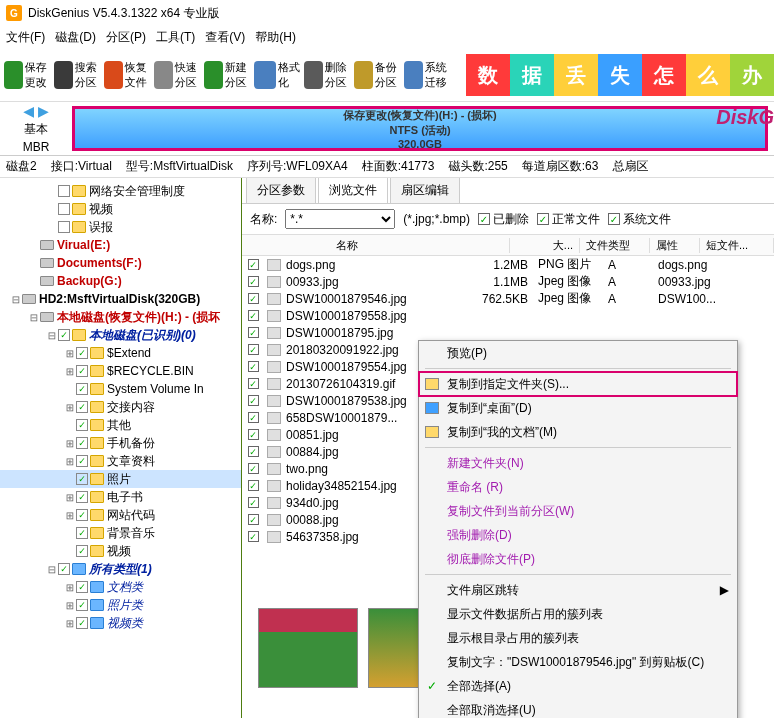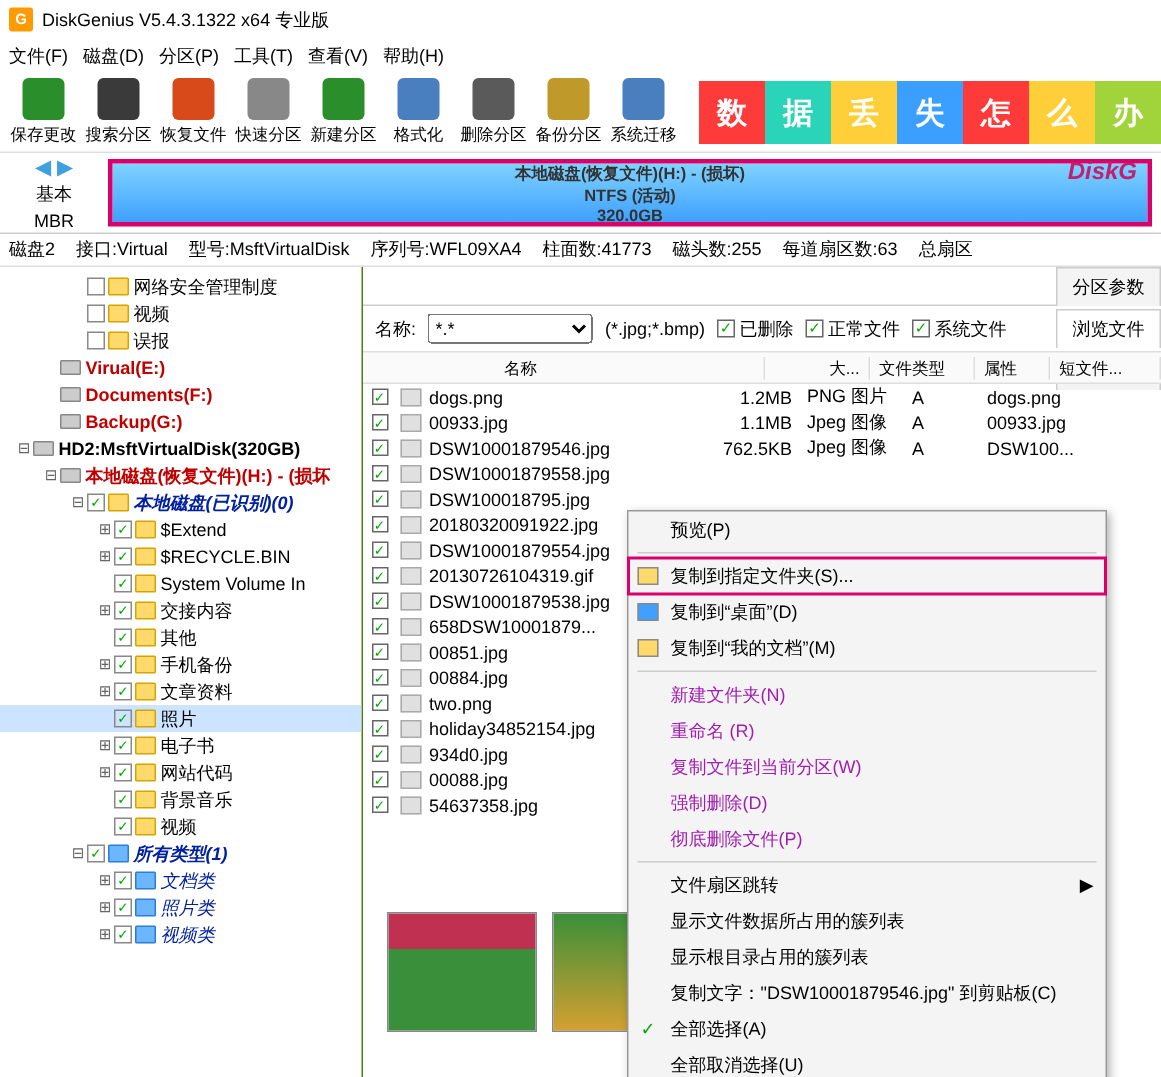--- a/index.html
+++ b/index.html
@@ -2,21 +2,21 @@
 <html><head>
 <meta charset="utf-8">
 <style>
 * { margin: 0; padding: 0; box-sizing: border-box; font-family: "Microsoft YaHei", Tahoma, sans-serif; font-size: 12px; }
 body { background: #fff; width: 774px; height: 718px; overflow: hidden; position: relative; }
 .titlebar { height: 26px; display: flex; align-items: center; padding: 0 6px; background: #fff; }
 .titlebar .logo { width: 16px; height: 16px; background: #ff9a00; border-radius: 2px; margin-right: 6px; display: flex; align-items: center; justify-content: center; color: #fff; font-weight: bold; font-size: 10px; }
 .menubar { height: 22px; display: flex; align-items: center; padding: 0 6px; gap: 10px; }
 .menubar span { cursor: default; }
 .toolbar { height: 54px; display: flex; align-items: center; padding: 0 4px; border-bottom: 1px solid #ddd; position: relative; }
-.tool-item { width: 50px; display: flex; flex-direction: column; align-items: center; gap: 2px; cursor: pointer; }
+.tool-item { width: 50px; display: flex; align-items: center; gap: 2px; cursor: pointer; }
 .tool-item .ticon { width: 28px; height: 28px; border-radius: 4px; }
 .tool-item .tlabel { font-size: 11px; }
 .banner-colors { position: absolute; right: 0; top: 0; height: 54px; display: flex; }
 .banner-colors div { width: 44px; height: 42px; margin-top: 6px; display: flex; align-items: center; justify-content: center; font-size: 20px; color: #fff; font-weight: bold; }
 .disk-hdr { height: 54px; display: flex; align-items: stretch; border-bottom: 1px solid #ccc; }
 .disk-hdr-left { width: 72px; display: flex; flex-direction: column; align-items: center; justify-content: center; gap: 2px; }
 .arrows { display: flex; gap: 2px; font-size: 14px; color: #3fa0e0; }
 .disk-bar { flex: 1; margin: 4px 6px 4px 0; border: 3px solid #d9006c; background: linear-gradient(#7fd3ff,#3fa0ff); display: flex; flex-direction: column; align-items: center; justify-content: center; color: #333; font-weight: bold; }
 .disk-bar div { font-size: 11px; }
 .status-line { height: 22px; padding: 0 6px; display: flex; align-items: center; gap: 14px; border-bottom: 1px solid #ddd; font-size: 11px; white-space: nowrap; overflow: hidden; }
@@ -26,21 +26,21 @@
 .tree-row .exp { width: 12px; text-align: center; color: #666; font-size: 10px; }
 .tree-row .chk { width: 12px; height: 12px; border: 1px solid #888; margin-right: 2px; font-size: 9px; display: flex; align-items: center; justify-content: center; color: #0a0; }
 .tree-row .fold { width: 14px; height: 12px; background: #ffd96b; border: 1px solid #d4a500; border-radius: 1px; margin-right: 3px; flex-shrink: 0; }
 .tree-row .fold.blue { background: #6bb6ff; border-color: #2a7fd4; }
 .tree-row .disk { width: 14px; height: 10px; background: #ccc; border: 1px solid #888; border-radius: 1px; margin-right: 3px; flex-shrink: 0; }
 .tree-row.sel { background: #cce4ff; }
 .bold { font-weight: bold; }
 .red { color: #c00000; }
 .blue-txt { color: #0020a0; font-style: italic; }
 .right { flex: 1; display: flex; flex-direction: column; overflow: hidden; }
-.tabs { height: 26px; display: flex; align-items: flex-end; border-bottom: 1px solid #ccc; padding-left: 4px; gap: 2px; flex-direction: column; }
+.tabs { height: 26px; display: flex; align-items: flex-end; border-bottom: 1px solid #ccc; padding-left: 4px; gap: 2px; }
 .tab { padding: 4px 10px; border: 1px solid #ccc; border-bottom: none; background: #f4f4f4; cursor: default; }
 .tab.active { background: #fff; }
 .filter-row { height: 30px; display: flex; align-items: center; padding: 0 8px; gap: 8px; }
 .filter-row select { width: 110px; height: 20px; font-size: 12px; }
 .chkbox { display: inline-flex; align-items: center; gap: 3px; }
 .chkbox .box { width: 12px; height: 12px; border: 1px solid #666; display: flex; align-items: center; justify-content: center; color: #0a0; font-size: 10px; }
 .file-hdr { height: 22px; display: flex; align-items: center; border-top: 1px solid #ddd; border-bottom: 1px solid #ddd; background: #fafafa; }
 .file-hdr > div { padding: 0 6px; border-right: 1px solid #ddd; font-size: 11px; }
 .col-chk { width: 22px; }
 .col-ico { width: 20px; }
@@ -64,21 +64,21 @@
 .ctx-item { height: 24px; display: flex; align-items: center; padding: 0 8px 0 28px; position: relative; cursor: default; }
 .ctx-item .mi-icon { position: absolute; left: 4px; width: 18px; height: 18px; display: flex; align-items: center; justify-content: center; }
 .ctx-item.disabled { color: #a21caf; }
 .ctx-item .arrow { position: absolute; right: 8px; }
 .ctx-sep { height: 1px; background: #ccc; margin: 3px 6px; }
 .ctx-item.highlight { outline: 2px solid #d9006c; outline-offset: -1px; }
 .thumbs { position: absolute; left: 258px; top: 608px; display: flex; gap: 10px; }
 .thumb { width: 100px; height: 80px; border: 1px solid #888; background: #5a8f3a; }
 .pg-status { position: absolute; left: 418px; bottom: 2px; display: flex; gap: 4px; }
 .pg-status .dot { width: 12px; height: 12px; border: 1px solid #888; background: #eee; }
-.dg-logo { position: absolute; right: 16px; top: 58px; font-size: 16px; font-style: italic; font-weight: bold; color: #c02070; }
+.dg-logo { position: absolute; right: 0; top: 58px; font-size: 20px; font-style: italic; font-weight: bold; color: #c02070; }
 </style>
 </head>
 <body>
 
 <div class="titlebar">
   <div class="logo">G</div>
   <span>DiskGenius V5.4.3.1322 x64 专业版</span>
 </div>
 
 <div class="menubar" id="menubar">
@@ -139,21 +139,21 @@
   <div class="dg-logo">DiskG</div>
 </div>
 
 <div class="disk-hdr">
   <div class="disk-hdr-left">
     <div class="arrows">◀ ▶</div>
     <div>基本</div>
     <div>MBR</div>
   </div>
   <div class="disk-bar">
-    <div>本地磁盘(恢复文件)(H:) - (损坏)</div>
+    <div>保存更改(恢复文件)(H:) - (损坏)</div>
     <div>NTFS (活动)</div>
     <div>320.0GB</div>
   </div>
 </div>
 
 <div class="status-line" id="statusline">
     <span>磁盘2</span>
     <span>接口:Virtual</span>
     <span>型号:MsftVirtualDisk</span>
     <span>序列号:WFL09XA4</span>

